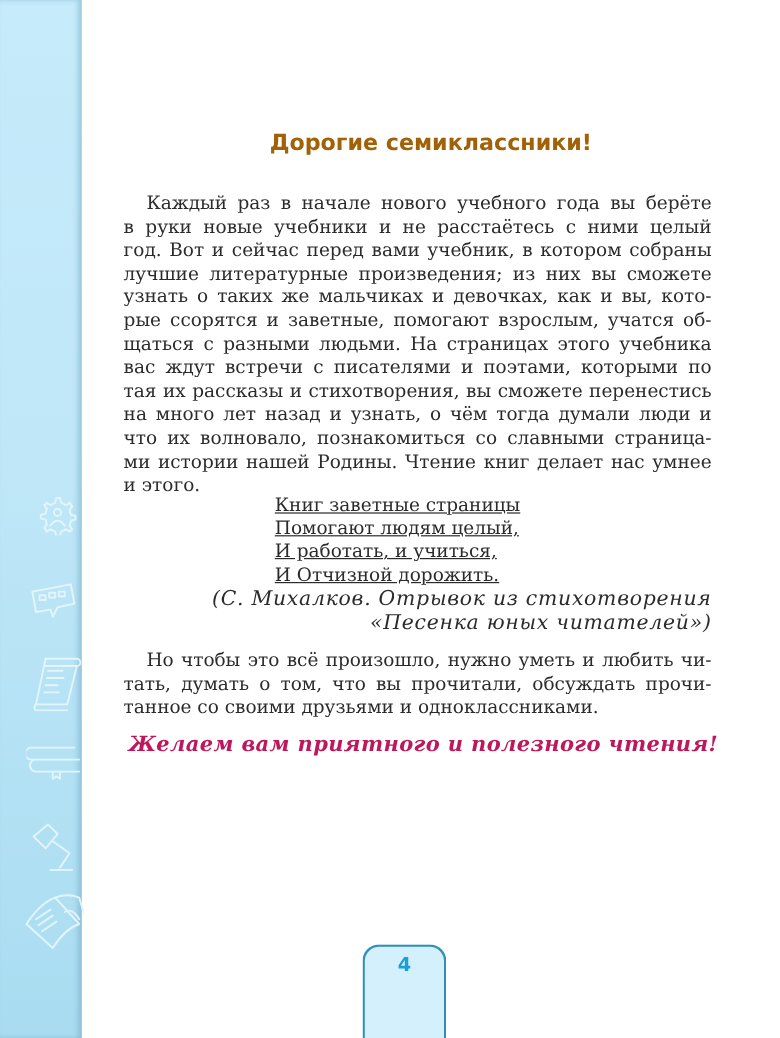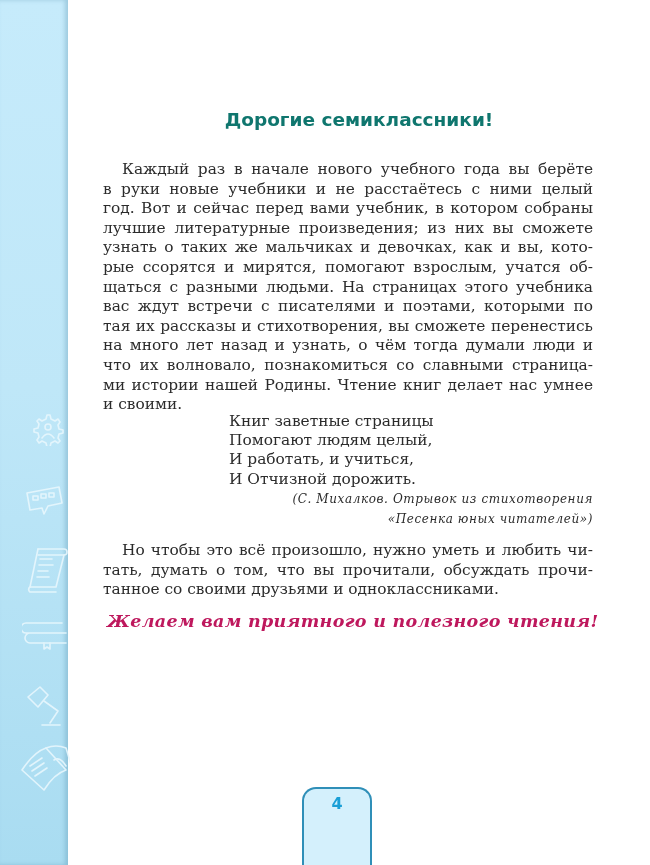--- a/index.html
+++ b/index.html
@@ -11,35 +11,35 @@
     }
     .sidebar {
       position: absolute; left: 0; top: 0; width: 68px; height: 865px;
       background: linear-gradient(180deg, #c6ebfb 0%, #bfe7f8 45%, #a9dcf1 100%);
       box-shadow: inset -3px 0 4px rgba(80,140,170,0.35);
     }
     .sidebar svg { position: absolute; fill: none; stroke: #e8f7fd; stroke-width: 1.6; stroke-linecap: round; stroke-linejoin: round; opacity: 0.9; }
     .page-title {
       position: absolute; left: 68px; width: 582px; top: 109px; text-align: center;
       font-family: "DejaVu Sans", sans-serif; font-weight: bold; font-size: 18.5px;
-      color: #0f766e;
+      color: #a16207;
     }
     .text-block {
       position: absolute; left: 103px; width: 490px;
       font-size: 15.4px; line-height: 19.6px; text-align: justify;
     }
     .text-block .line { display: block; text-align-last: justify; white-space: nowrap; }
     .text-block .line.last { text-align-last: left; }
     .para1 { top: 160px; }
     .para1 .line:first-child { text-indent: 19px; }
-    .poem { position: absolute; left: 229px; top: 412px; font-size: 15.4px; line-height: 19.2px; }
+    .poem { position: absolute; left: 229px; top: 412px; font-size: 15.4px; line-height: 19.2px; text-decoration: underline; }
     .poem .line { display: block; }
     .attrib {
       position: absolute; right: 57px; top: 490px; text-align: right;
-      font-style: italic; font-size: 12px; line-height: 19.6px; letter-spacing: 0.6px;
+      font-style: italic; font-size: 17px; line-height: 19.6px; letter-spacing: 0.6px;
     }
     .attrib .line { display: block; }
     .para2 { top: 541px; }
     .para2 .line:first-child { text-indent: 19px; }
     .closing {
       position: absolute; left: 107px; top: 611px; font-size: 17.5px; font-weight: bold;
       letter-spacing: 0.3px; color: #be185d; font-style: italic;
     }
     .page-number-box {
       position: absolute; left: 302px; top: 787px; width: 70px; height: 78px;
@@ -91,28 +91,28 @@
 </div>
 
 <div class="page-title">Дорогие семиклассники!</div>
 
 <div class="text-block para1">
   <span class="line">Каждый раз в начале нового учебного года вы берёте</span>
   <span class="line">в руки новые учебники и не расстаётесь с ними целый</span>
   <span class="line">год. Вот и сейчас перед вами учебник, в котором собраны</span>
   <span class="line">лучшие литературные произведения; из них вы сможете</span>
   <span class="line">узнать о таких же мальчиках и девочках, как и вы, кото-</span>
-  <span class="line">рые ссорятся и мирятся, помогают взрослым, учатся об-</span>
+  <span class="line">рые ссорятся и заветные, помогают взрослым, учатся об-</span>
   <span class="line">щаться с разными людьми. На страницах этого учебника</span>
   <span class="line">вас ждут встречи с писателями и поэтами, которыми по</span>
   <span class="line">тая их рассказы и стихотворения, вы сможете перенестись</span>
   <span class="line">на много лет назад и узнать, о чём тогда думали люди и</span>
   <span class="line">что их волновало, познакомиться со славными страница-</span>
   <span class="line">ми истории нашей Родины. Чтение книг делает нас умнее</span>
-  <span class="line last">и своими.</span>
+  <span class="line last">и этого.</span>
 </div>
 
 <div class="poem">
   <span class="line">Книг заветные страницы</span>
   <span class="line">Помогают людям целый,</span>
   <span class="line">И работать, и учиться,</span>
   <span class="line">И Отчизной дорожить.</span>
 </div>
 
 <div class="attrib">

